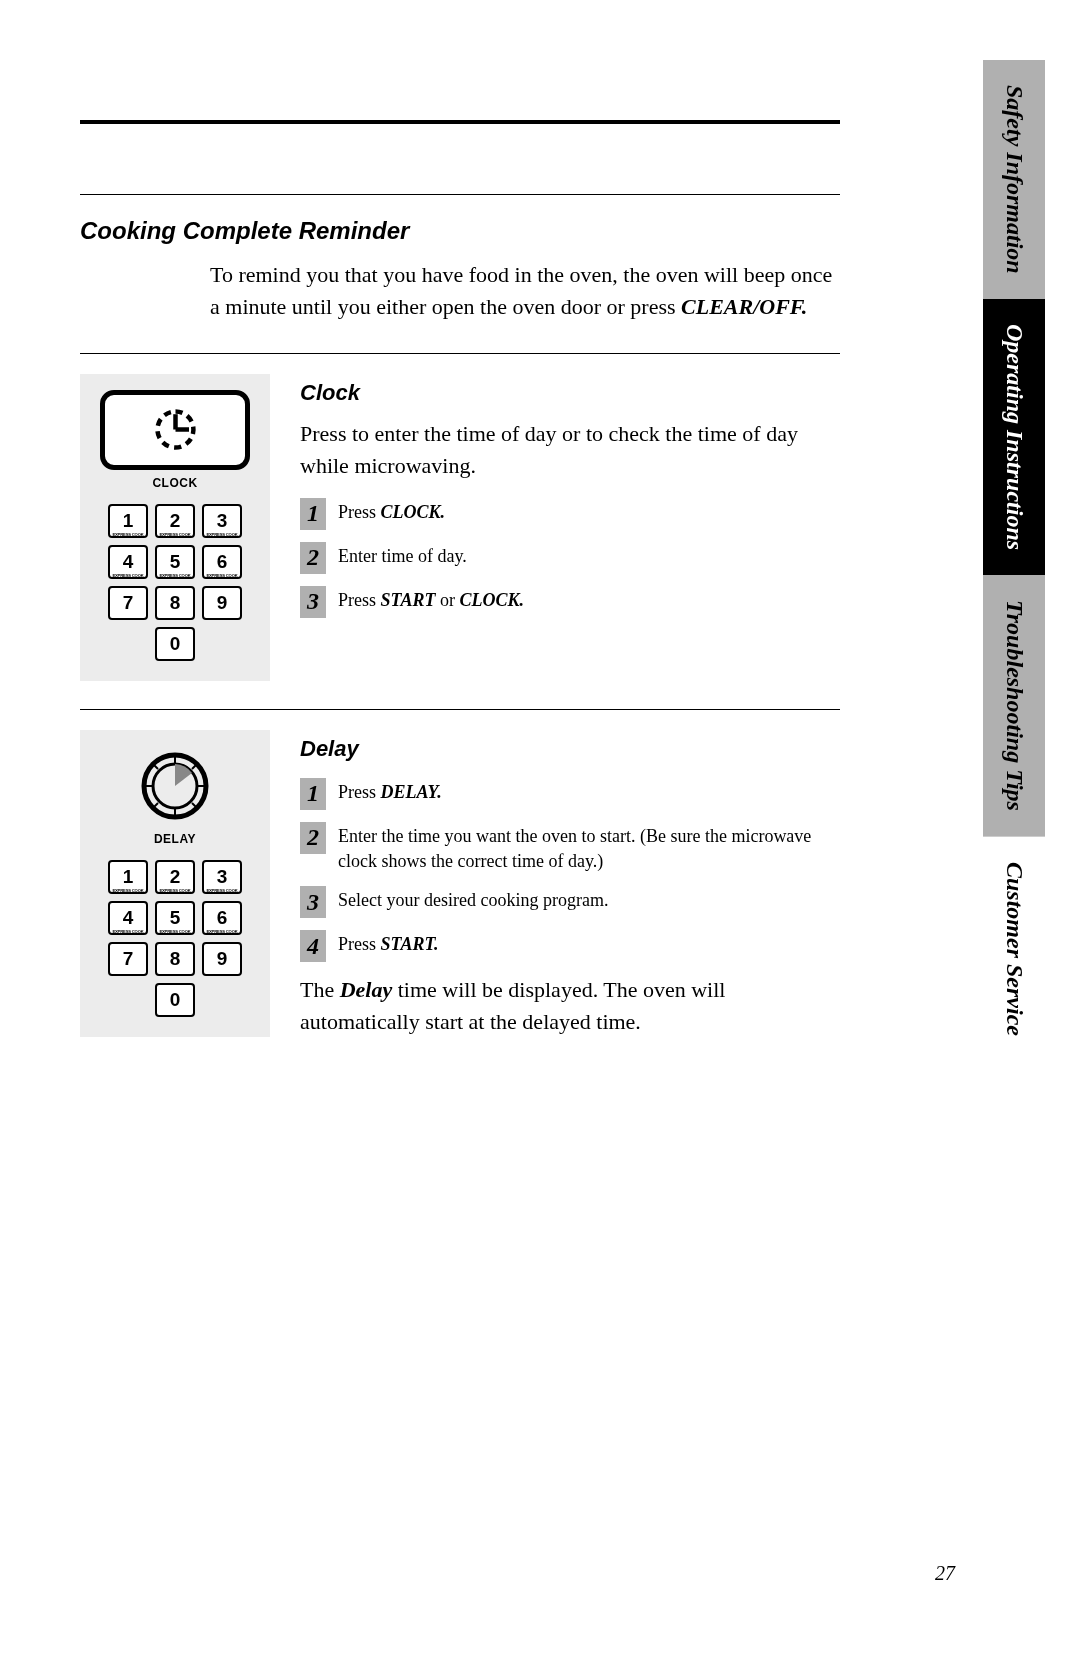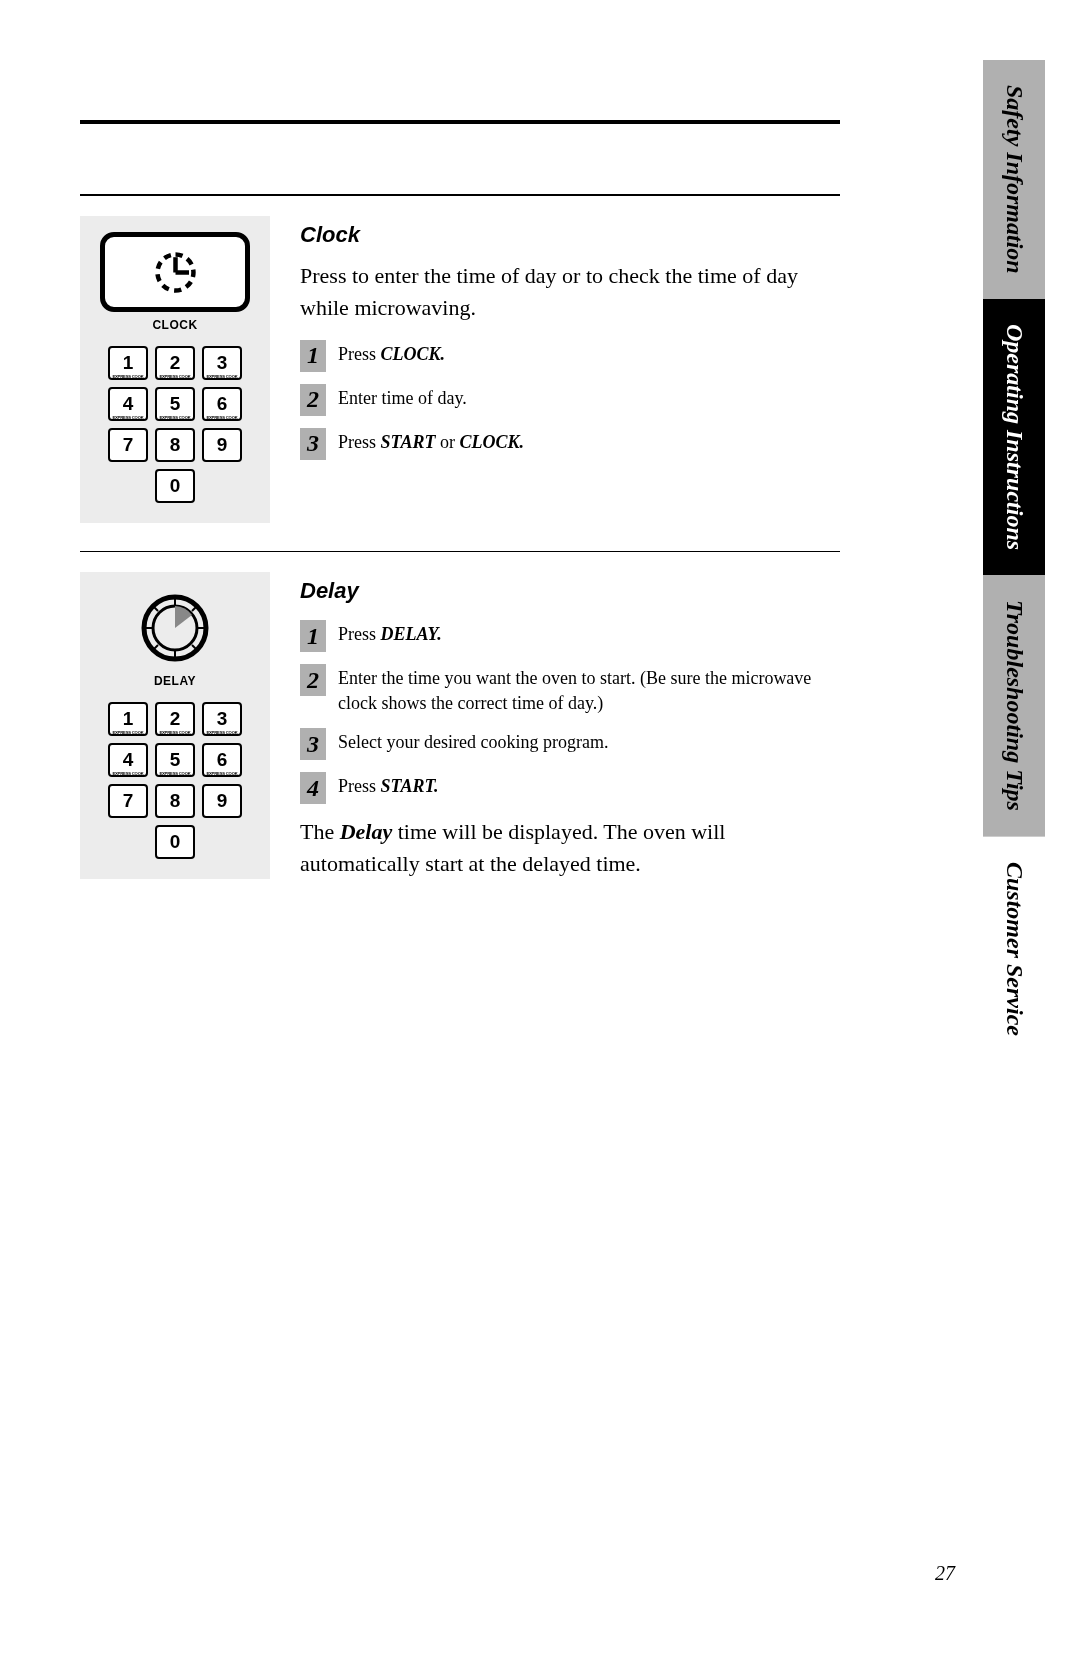--- a/index.html
+++ b/index.html
@@ -189,20 +189,26 @@
     <div class="tab tab-gray">Safety Information</div>
     <div class="tab tab-black">Operating Instructions</div>
     <div class="tab tab-gray">Troubleshooting Tips</div>
     <div class="tab tab-white">Customer Service</div>
   </div>
 
   <div class="content">
     <div class="rule-thick"></div>
 
     <div class="rule-thin"></div>
+    <h2 class="section-heading">Cooking Complete Reminder</h2>
+    <div class="reminder-block">
+      <p class="body-text">
+        <span>To remind you that you have food in the oven, the oven will beep once a minute until you either open the oven door or press </span><span class="bi">CLEAR/OFF.</span>
+      </p>
+    </div>
 
     <div class="rule-thin"></div>
     <div class="feature-row">
       <div class="panel">
         <div class="display-box">
           <svg class="icon-svg" viewBox="0 0 50 50">
             <path d="M25 5 A20 20 0 1 1 24.9 5" fill="none" stroke="#000" stroke-width="5" stroke-dasharray="8 6"></path>
             <line x1="25" y1="25" x2="25" y2="8" stroke="#000" stroke-width="5"></line>
             <line x1="25" y1="25" x2="40" y2="25" stroke="#000" stroke-width="5"></line>
           </svg>

